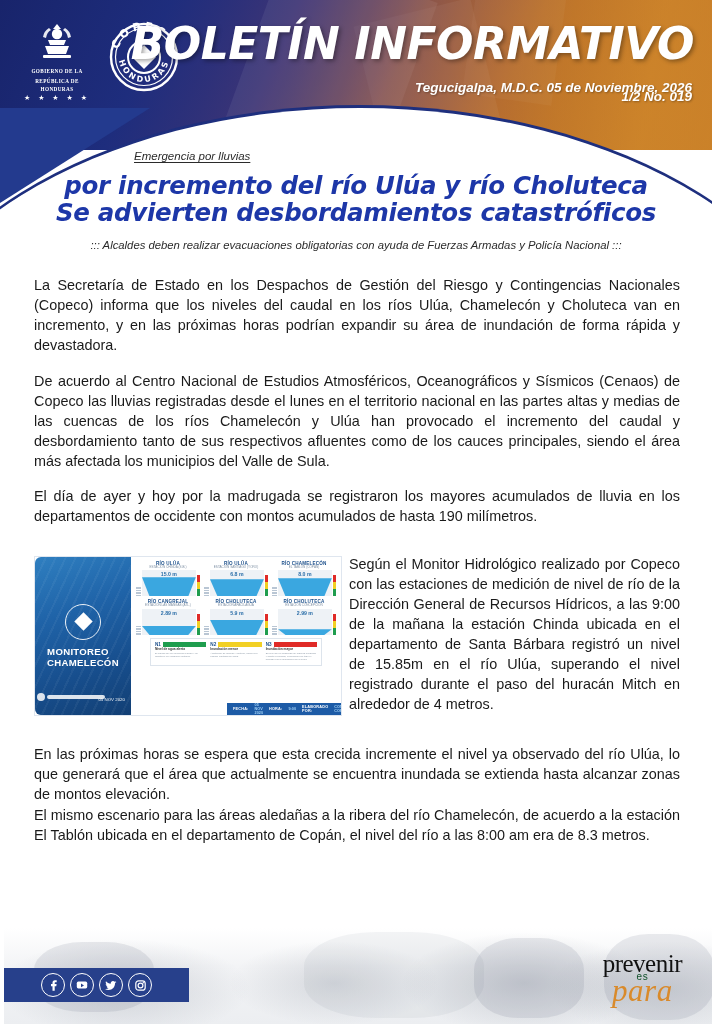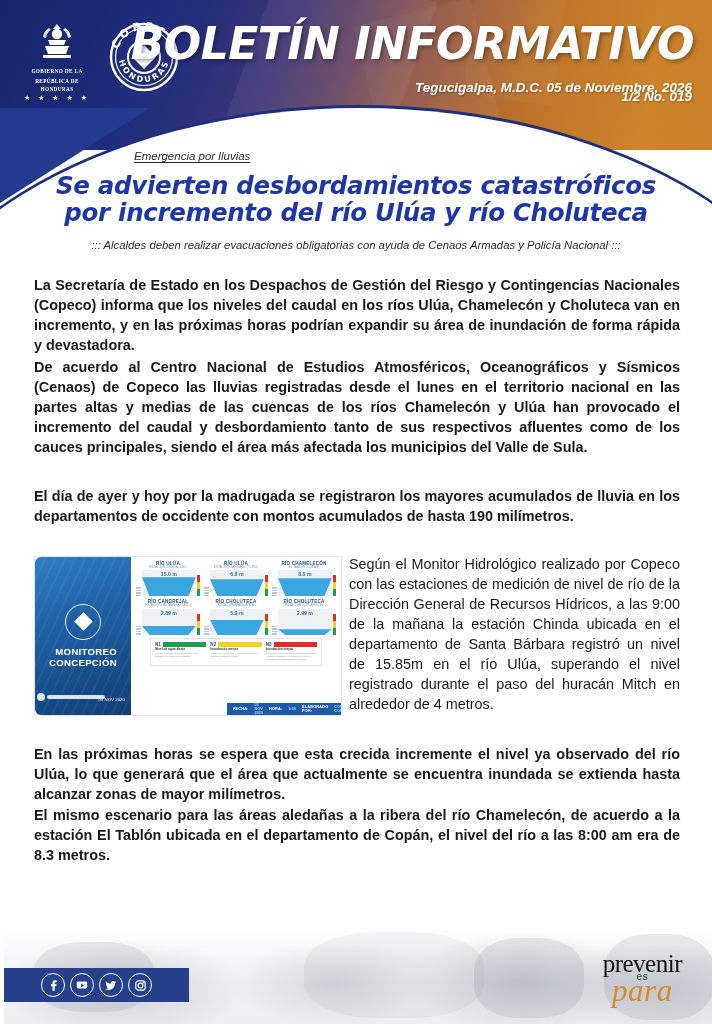--- a/index.html
+++ b/index.html
@@ -79,24 +79,24 @@
     font-family:"DejaVu Sans","Liberation Sans",sans-serif;
   }
   .subhead{
     position:absolute;left:70px;top:238px;width:572px;text-align:center;
     font-size:11.3px;font-style:italic;color:#2b2b2b;line-height:1.35;
   }
 
   .para{
     position:absolute;left:34px;width:646px;
     font-size:14.4px;line-height:1.38;color:#1a1a1a;
-    text-align:justify;text-justify:inter-word;font-weight:bold;
+    text-align:justify;text-justify:inter-word;
   }
   #p1{top:276px;}
-  #p2{top:358px;}
+  #p2{top:372px;}
   #p3{top:487px;}
   #p4{top:745px;}
   #p5{top:806px;}
 
   
   .para-float{
     position:absolute;left:349px;top:555px;width:331px;
     font-size:14.4px;line-height:1.385;color:#1a1a1a;text-align:justify;
   }
 
@@ -116,21 +116,21 @@
     position:absolute;inset:0;opacity:.22;
     background:
       repeating-linear-gradient(115deg,rgba(255,255,255,.22) 0 2px,rgba(255,255,255,0) 2px 9px);
   }
   .fig-left .minilogo{
     width:34px;height:34px;border-radius:50%;border:1.4px solid rgba(255,255,255,.9);
     display:flex;align-items:center;justify-content:center;margin-bottom:6px;position:relative;z-index:2;
   }
   .fig-left .minilogo .dmd{width:13px;height:13px;background:#fff;transform:rotate(45deg);}
   .fig-left .ml-title{
-    font-size:9.6px;font-weight:bold;line-height:1.15;text-align:right;
+    font-size:9.6px;font-weight:bold;line-height:1.15;text-align:left;
     letter-spacing:.3px;position:relative;z-index:2;
   }
   .fig-left .ml-bar{
     position:absolute;left:12px;bottom:16px;width:58px;height:4px;background:rgba(255,255,255,.85);
     border-radius:2px;z-index:2;
   }
   .fig-left .ml-bar::before{
     content:"";position:absolute;left:-10px;top:-2px;width:8px;height:8px;border-radius:50%;
     background:rgba(255,255,255,.85);
   }
@@ -265,39 +265,39 @@
     <div class="hdr-place">Tegucigalpa, M.D.C. 05 de Noviembre, 2026</div>
     <div class="hdr-issue">1/2   No. 019</div>
   </div>
 
   <div class="swoosh-white"></div>
   <div class="swoosh-blue-left"></div>
 
   <div class="kicker">Emergencia por lluvias</div>
 
   <div class="headline">
+    <div>por incremento del río Ulúa y río Choluteca</div>
     <div>Se advierten desbordamientos catastróficos</div>
-    <div>por incremento del río Ulúa y río Choluteca</div>
   </div>
 
-  <div class="subhead">::: Alcaldes deben realizar evacuaciones obligatorias con ayuda de Cenaos Armadas y Policía Nacional :::</div>
+  <div class="subhead">::: Alcaldes deben realizar evacuaciones obligatorias con ayuda de Fuerzas Armadas y Policía Nacional :::</div>
 
   <div class="para" id="p1">La Secretaría de Estado en los Despachos de Gestión del Riesgo y Contingencias Nacionales (Copeco) informa que los niveles del caudal en los ríos Ulúa, Chamelecón y Choluteca van en incremento, y en las próximas horas podrían expandir su área de inundación de forma rápida y devastadora.</div>
   <div class="para" id="p2">De acuerdo al Centro Nacional de Estudios Atmosféricos, Oceanográficos y Sísmicos (Cenaos) de Copeco las lluvias registradas desde el lunes en el territorio nacional en las partes altas y medias de las cuencas de los ríos Chamelecón y Ulúa han provocado el incremento del caudal y desbordamiento tanto de sus respectivos afluentes como de los cauces principales, siendo el área más afectada los municipios del Valle de Sula.</div>
   <div class="para" id="p3">El día de ayer y hoy por la madrugada se registraron los mayores acumulados de lluvia en los departamentos de occidente con montos acumulados de hasta 190 milímetros.</div>
 
   <div class="figure">
     <div class="fig-left">
       <div class="wave"></div>
       <div class="minilogo">
         <span class="dmd"></span>
       </div>
       <div class="ml-title">
         <div>MONITOREO</div>
-        <div>CONCEPCIÓN</div>
+        <div>CHAMELECÓN</div>
       </div>
       <div class="ml-bar"></div>
       <div class="ml-date">05 NOV 2020</div>
     </div>
 
     <div class="fig-right">
       <div class="stations">
 
         <div class="stn">
           <div class="stn-name">RÍO ULÚA</div>
@@ -466,21 +466,21 @@
         <span class="ff">HORA:</span>
         <span class="ffv">9:00</span>
         <span class="ff">ELABORADO POR:</span>
         <span class="ffv">COMUNICACIONES COPECO</span>
       </div>
     </div>
   </div>
 
   <div class="para-float">Según el Monitor Hidrológico realizado por Copeco con las estaciones de medición de nivel de río de la Dirección General de Recursos Hídricos, a las 9:00 de la mañana la estación Chinda ubicada en el departamento de Santa Bárbara registró un nivel de 15.85m en el río Ulúa, superando el nivel registrado durante el paso del huracán Mitch en alrededor de 4 metros.</div>
 
-  <div class="para" id="p4">En las próximas horas se espera que esta crecida incremente el nivel ya observado del río Ulúa, lo que generará que el área que actualmente se encuentra inundada se extienda hasta alcanzar zonas de mayor milímetros.</div>
+  <div class="para" id="p4">En las próximas horas se espera que esta crecida incremente el nivel ya observado del río Ulúa, lo que generará que el área que actualmente se encuentra inundada se extienda hasta alcanzar zonas de montos elevación.</div>
   <div class="para" id="p5">El mismo escenario para las áreas aledañas a la ribera del río Chamelecón, de acuerdo a la estación El Tablón ubicada en el departamento de Copán, el nivel del río a las 8:00 am era de 8.3 metros.</div>
 
   <div class="footer">
     <div class="footer-photo">
       <div class="blob" style="left:30px;top:14px;width:120px;height:70px;"></div>
       <div class="blob" style="left:300px;top:4px;width:180px;height:86px;opacity:.5;"></div>
       <div class="blob" style="left:470px;top:10px;width:110px;height:80px;"></div>
       <div class="blob" style="left:600px;top:6px;width:110px;height:86px;"></div>
     </div>
 

